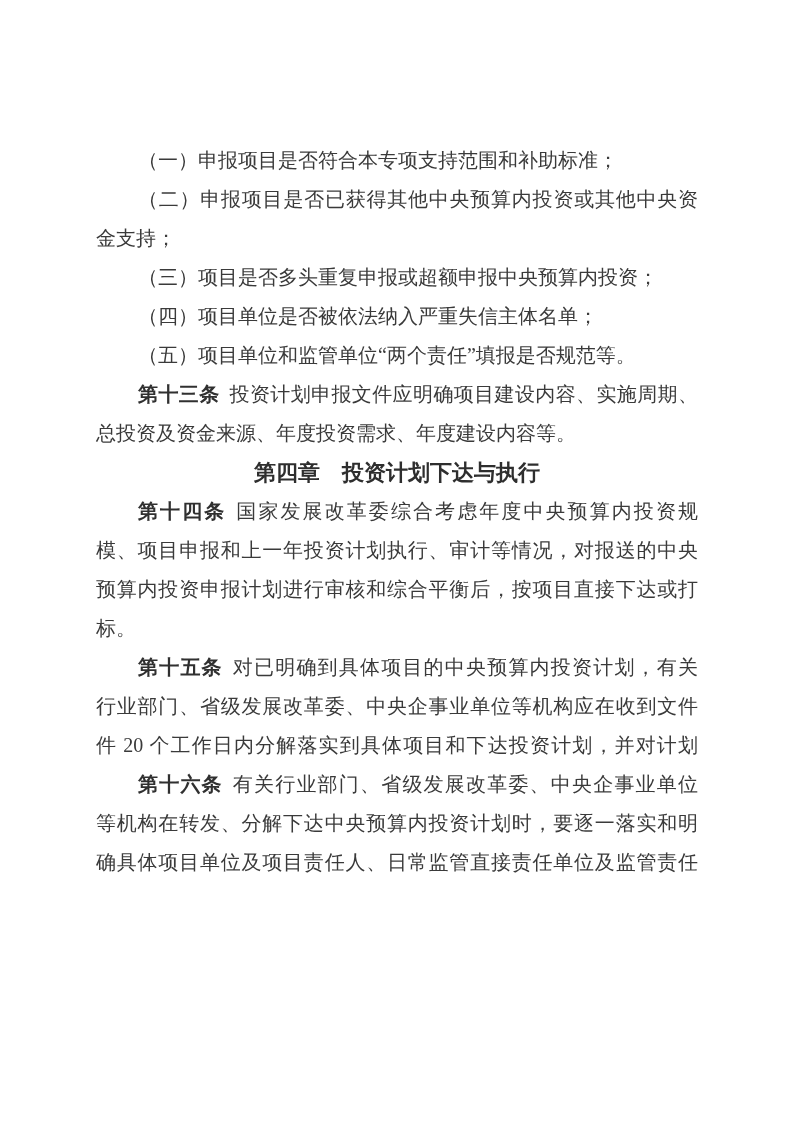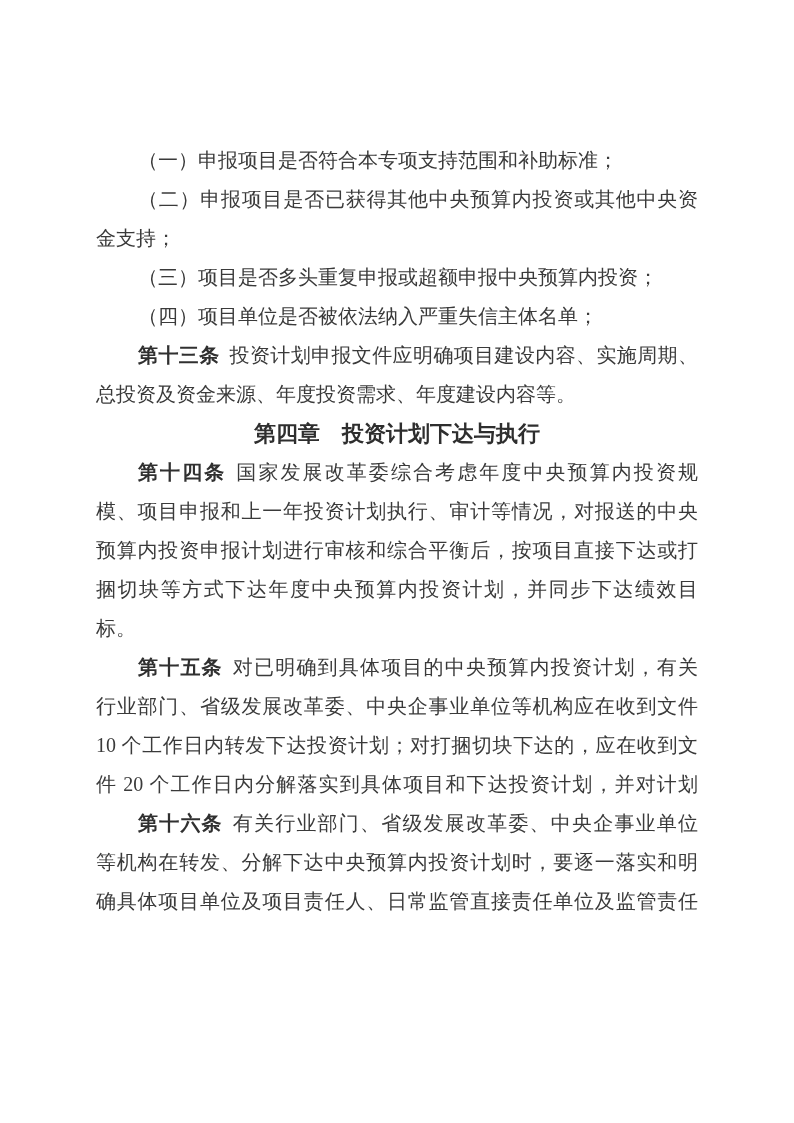--- a/index.html
+++ b/index.html
@@ -52,29 +52,28 @@
 </head>
 <body>
 
 <div class="page">
   <div class="content">
       <div class="line ind"><span>（一）申报项目是否符合本专项支持范围和补助标准；</span></div>
       <div class="line ind jst"><span>（二）申报项目是否已获得其他中央预算内投资或其他中央资</span></div>
       <div class="line"><span>金支持；</span></div>
       <div class="line ind"><span>（三）项目是否多头重复申报或超额申报中央预算内投资；</span></div>
       <div class="line ind"><span>（四）项目单位是否被依法纳入严重失信主体名单；</span></div>
+      <div class="line ind"><span>（五）项目单位和监管单位“两个责任”填报是否规范等。</span></div>
       <div class="line ind jst"><span class="lbl">第十三条</span><span>投资计划申报文件应明确项目建设内容、实施周期、</span></div>
       <div class="line"><span>总投资及资金来源、年度投资需求、年度建设内容等。</span></div>
       <div class="heading">第四章　投资计划下达与执行</div>
       <div class="line ind jst"><span class="lbl">第十四条</span><span>国家发展改革委综合考虑年度中央预算内投资规</span></div>
       <div class="line jst"><span>模、项目申报和上一年投资计划执行、审计等情况，对报送的中央</span></div>
       <div class="line jst"><span>预算内投资申报计划进行审核和综合平衡后，按项目直接下达或打</span></div>
-      <div class="line jst"><span>捆切块等方式下达年度中央预算内投资计划，并同步下达绩效目</span></div>
       <div class="line"><span>标。</span></div>
       <div class="line ind jst"><span class="lbl">第十五条</span><span>对已明确到具体项目的中央预算内投资计划，有关</span></div>
       <div class="line jst"><span>行业部门、省级发展改革委、中央企事业单位等机构应在收到文件</span></div>
-      <div class="line jst"><span>10 个工作日内转发下达投资计划；对打捆切块下达的，应在收到文</span></div>
       <div class="line jst"><span>件 20 个工作日内分解落实到具体项目和下达投资计划，并对计划</span></div>
       <div class="line ind jst"><span class="lbl">第十六条</span><span>有关行业部门、省级发展改革委、中央企事业单位</span></div>
       <div class="line jst"><span>等机构在转发、分解下达中央预算内投资计划时，要逐一落实和明</span></div>
       <div class="line jst"><span>确具体项目单位及项目责任人、日常监管直接责任单位及监管责任</span></div>
     </div>
 </div>
 
 </body></html>

